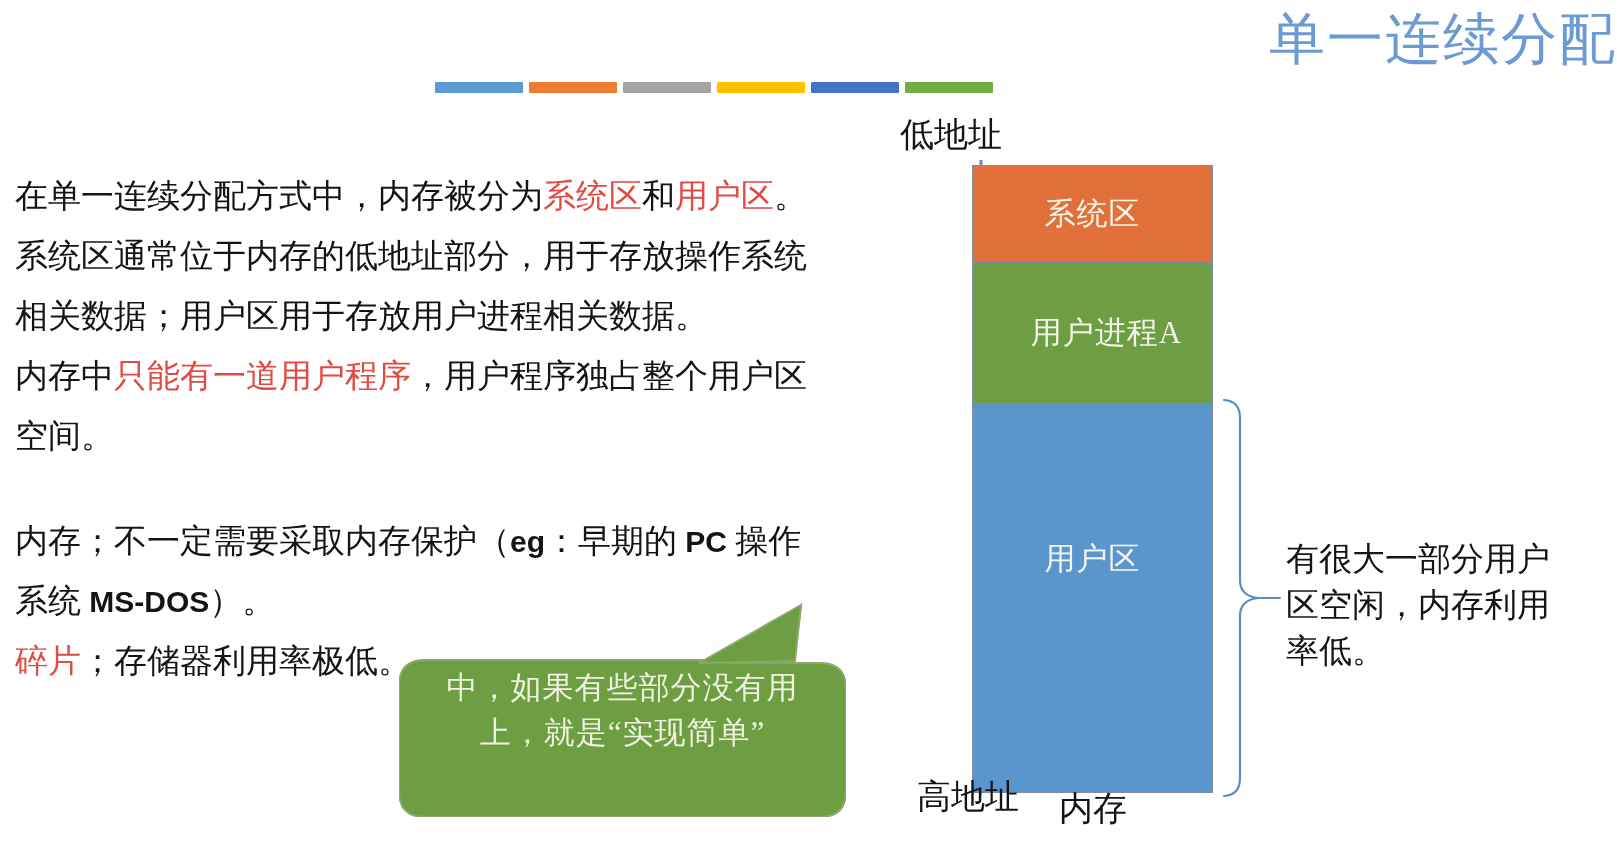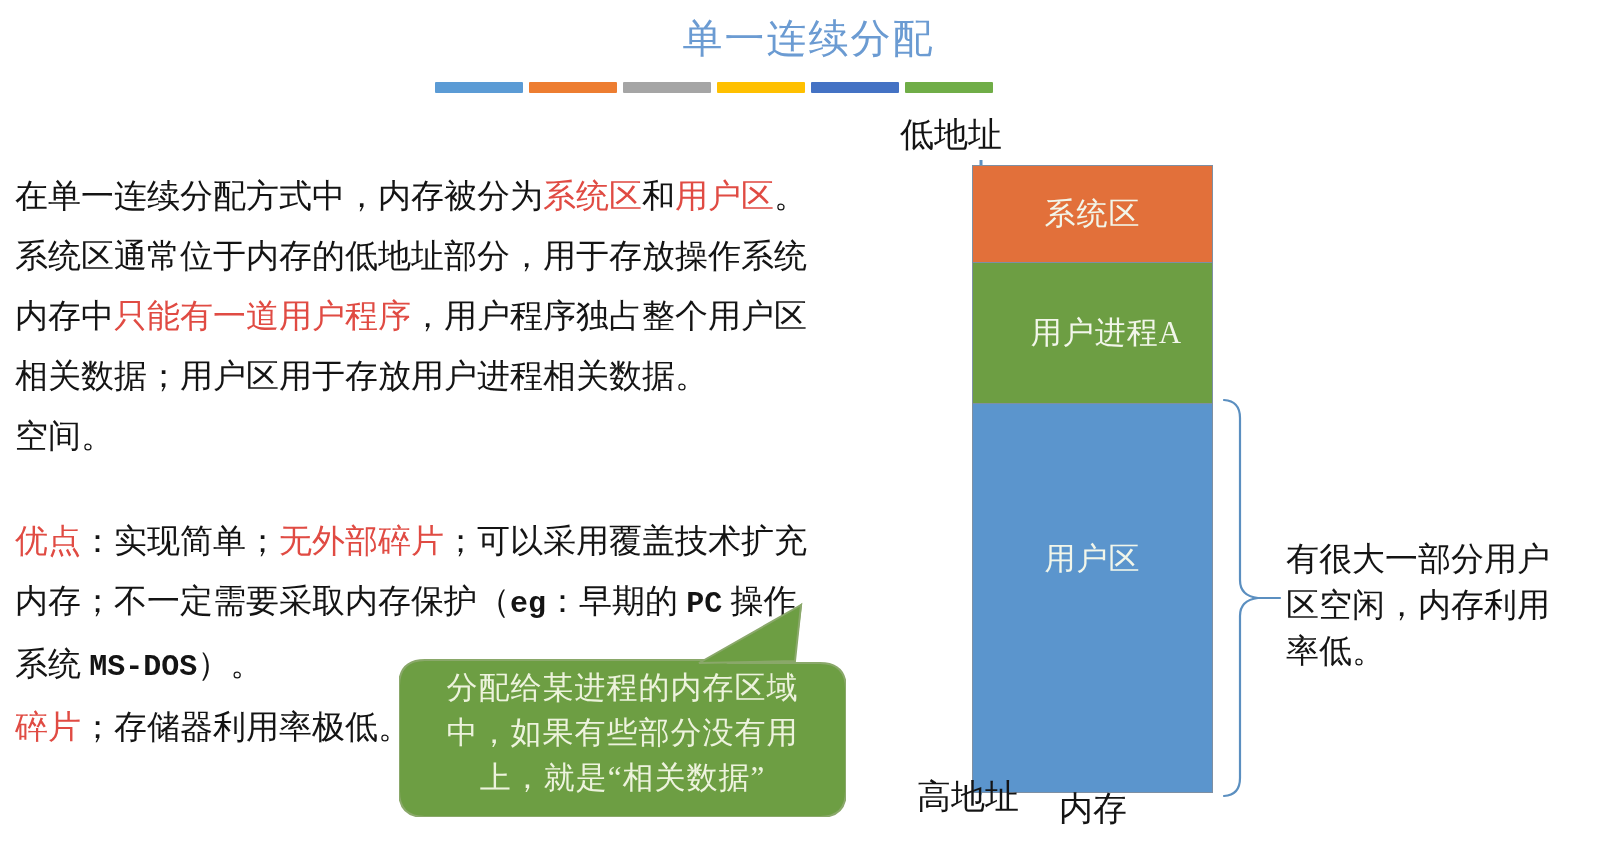--- a/index.html
+++ b/index.html
@@ -16,22 +16,22 @@
     font-family: "Liberation Serif", "DejaVu Serif", serif;
     color: #1a1a1a;
   }
 
   
   #slide-title {
     position: absolute;
     left: 0;
     top: 8px;
     width: 1617px;
-    text-align: center;
-    font-size: 40px;
+    text-align: right;
+    font-size: 56px;
     line-height: 62px;
     letter-spacing: 2px;
     color: #6b9bd2;
     font-family: "Liberation Serif", "DejaVu Serif", serif;
     white-space: nowrap;
   }
   #title-rule {
     position: absolute;
     left: 435px;
     top: 82px;
@@ -61,21 +61,21 @@
     margin: 13px;
     text-indent: 0;
   }
   .para-gap {
     height: 32px;
   }
   .red {
     color: #e04b43;
   }
   .lat {
-    font-family: Liberation Mono, monospace;
+    font-family: Liberation Sans, sans-serif;
     font-weight: bold;
     font-size: 30px;
   }
 
   
   #callout {
     position: absolute;
     left: 399px;
     top: 601px;
     width: 447px;
@@ -202,29 +202,28 @@
   <span class="seg" style="background: rgb(255, 192, 0);"></span>
   <span class="seg" style="background: rgb(68, 114, 196);"></span>
   <span class="seg" style="background: rgb(112, 173, 71);"></span>
 </div>
 
 <div id="body-text">
 
   <p><span>在单一连续分配方式中，内存被分为</span><span class="red">系统区</span><span>和</span><span class="red">用户区</span><span>。</span></p>
 
   <p>系统区通常位于内存的低地址部分，用于存放操作系统</p>
+  <p>相关数据；用户区用于存放用户进程相关数据。</p>
+
   <p><span>内存中</span><span class="red">只能有一道用户程序</span><span>，用户程序独占整个用户区</span></p>
 
-  <p>相关数据；用户区用于存放用户进程相关数据。</p>
-
   <p>空间。</p>
 
   <div class="para-gap"></div>
 
-  <p><span class="red">优点</span><span>：实现简单；</span><span class="red">无外部碎片</span><span>；可以采用覆盖技术扩充</span></p>
 
   <p><span>内存；不一定需要采取内存保护（</span><span class="lat">eg</span><span>：早期的 </span><span class="lat">PC</span><span> 操作</span></p>
 
   <p><span>系统 </span><span class="lat">MS-DOS</span><span>）。</span></p>
 
 
   <p><span class="red">碎片</span><span>；存储器利用率极低。</span></p>
 
 </div>
 
@@ -239,23 +238,22 @@
              Q 447 62 447 88
              L 447 190
              Q 447 216 421 216
              L 26 216
              Q 0 216 0 190
              L 0 85
              Q 0 59 26 59 Z" fill="#6d9e43" stroke="#8aa86a" stroke-width="2"></path>
     <path d="M 300 62 L 402 4 L 396 60 Z" fill="#6d9e43" stroke="#8aa86a" stroke-width="2"></path>
   </svg>
   <div id="callout-text">
-    <div>分配给某进程的内存区域</div>
     <div>中，如果有些部分没有用</div>
-    <div>上，就是“相关数据”</div>
+    <div>上，就是“实现简单”</div>
   </div>
 </div>
 
 <div id="mem-low-label">低地址</div>
 
 <svg id="addr-arrow" viewBox="0 0 36 640">
   <line x1="18" y1="0" x2="18" y2="618" stroke="#5b8fc0" stroke-width="3"></line>
   <polygon points="18,636 9,612 27,612" fill="#5b8fc0"></polygon>
 </svg>
 

